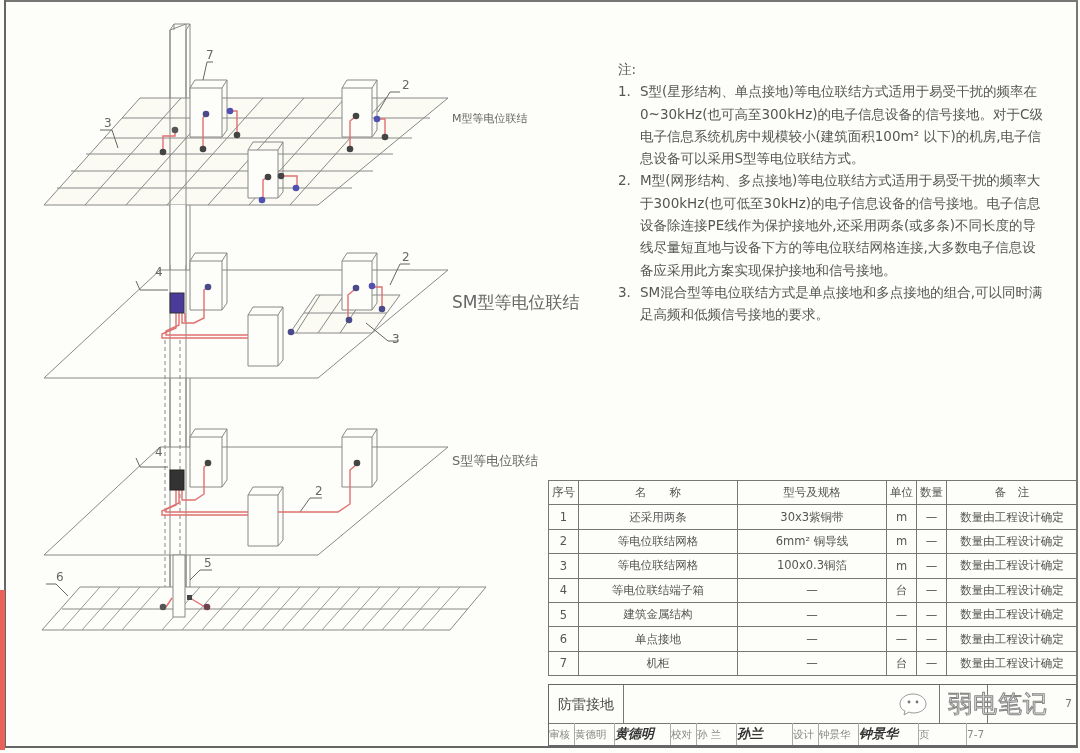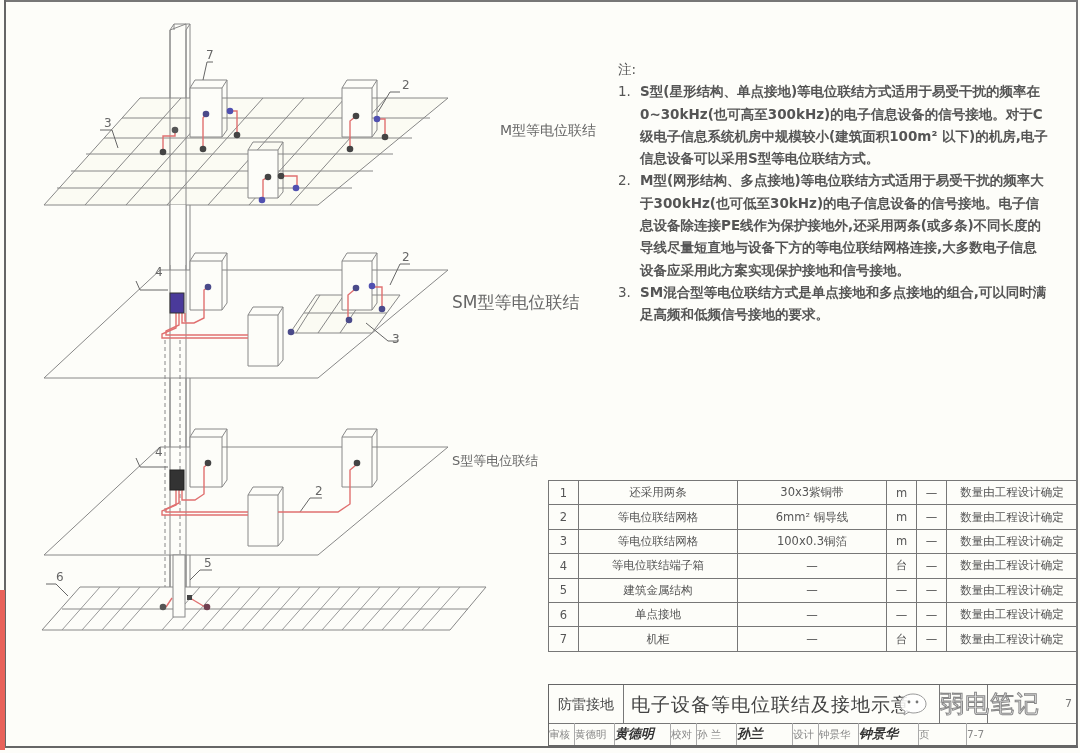--- a/index.html
+++ b/index.html
@@ -9,33 +9,33 @@
   .frame-left{position:absolute;left:4px;top:0;width:2px;height:748px;background:#666;}
   .frame-right{position:absolute;left:1076px;top:0;width:2px;height:748px;background:#777;}
   .frame-bottom{position:absolute;left:4px;top:746px;width:1074px;height:2px;background:#666;}
   .red-strip{position:absolute;left:0;top:590px;width:5px;height:160px;background:#e8625a;}
   svg.drawing{position:absolute;left:0;top:0;}
   .lbl{position:absolute;font-size:12px;color:#666;white-space:nowrap;}
   .notes{position:absolute;left:618px;top:58px;width:430px;font-size:13.5px;line-height:22.3px;color:#555;}
   .notes .head{margin-bottom:0;}
   .note{display:flex;}
   .note .num{width:22px;flex:none;}
-  .note .txt{flex:1;font-weight:bold;}
+  .note .txt{flex:1;}
   table.bom{position:absolute;left:548px;top:480px;border-collapse:collapse;font-size:11.5px;color:#555;}
   table.bom td,table.bom th{border:1px solid #777;height:23.4px;padding:0;text-align:center;font-weight:normal;}
   .tb{position:absolute;left:548px;top:684px;width:529px;height:62px;border:1px solid #666;box-sizing:border-box;}
   .tb-row1{position:absolute;left:0;top:0;width:100%;height:38px;border-bottom:1px solid #777;}
   .tb-cat{position:absolute;left:0;top:0;width:74px;height:38px;border-right:1px solid #777;font-size:14px;line-height:38px;text-align:center;color:#444;}
   .tb-title{position:absolute;left:82px;top:0;height:38px;font-size:19px;line-height:38px;color:#444;letter-spacing:1px;}
   .tb-fig{position:absolute;left:390px;top:0;width:48px;height:38px;border-left:1px solid #777;}
   .tb-fignum{position:absolute;left:438px;top:0;width:89px;height:38px;border-left:1px solid #777;font-size:11px;line-height:38px;text-align:right;padding-right:4px;box-sizing:border-box;color:#777;}
   .tb-row2{position:absolute;left:0;top:38px;width:100%;height:22px;display:flex;font-size:10.5px;color:#888;}
   .tb-row2 > div{border-right:1px solid #aaa;height:22px;line-height:22px;text-align:left;box-sizing:border-box;overflow:hidden;}
   .sig{font-family:"DejaVu Serif",serif;font-style:italic;color:#333;font-size:13px;font-weight:bold;}
-  .wm{position:absolute;left:898px;top:688px;height:32px;display:flex;align-items:center;gap:12px;}
+  .wm{position:absolute;left:898px;top:688px;height:32px;display:flex;align-items:center;gap:20px;}
   .wm-icon{width:30px;height:26px;}
   .wm-text{font-size:24px;color:#eee;-webkit-text-stroke:1px #888;letter-spacing:1px;}
 </style>
 </head>
 <body>
 
 <div class="sheet">
   <div class="frame-top"></div>
   <div class="frame-left"></div>
   <div class="frame-right"></div>
@@ -235,21 +235,21 @@
   <span class="lbl" style="left:402px;top:78px;">2</span>
   <span class="lbl" style="left:104px;top:116px;">3</span>
   <span class="lbl" style="left:155px;top:265px;">4</span>
   <span class="lbl" style="left:402px;top:250px;">2</span>
   <span class="lbl" style="left:392px;top:332px;">3</span>
   <span class="lbl" style="left:155px;top:445px;">4</span>
   <span class="lbl" style="left:315px;top:484px;">2</span>
   <span class="lbl" style="left:204px;top:556px;">5</span>
   <span class="lbl" style="left:56px;top:570px;">6</span>
 
-  <span class="lbl" style="left:452px;top:122px;font-size:14px;margin-left:48px;">M型等电位联结</span>
+  <span class="lbl" style="left:452px;top:111px;font-size:11px;">M型等电位联结</span>
   <span class="lbl" style="left:452px;top:291px;font-size:17px;">SM型等电位联结</span>
   <span class="lbl" style="left:452px;top:452px;font-size:13px;">S型等电位联结</span>
 
   <div class="notes">
     <div class="head">注:</div>
     <div class="note">
       <span class="num">1.</span>
       <span class="txt">S型(星形结构、单点接地)等电位联结方式适用于易受干扰的频率在0~30kHz(也可高至300kHz)的电子信息设备的信号接地。对于C级电子信息系统机房中规模较小(建筑面积100m² 以下)的机房,电子信息设备可以采用S型等电位联结方式。</span>
     </div>
     <div class="note">
@@ -265,20 +265,28 @@
   <table class="bom">
     <colgroup>
       <col style="width:30px">
         <col style="width:159px">
         <col style="width:149px">
         <col style="width:30px">
         <col style="width:30px">
         <col style="width:131px">
     </colgroup>
     <tbody>
+        <tr>
+      <th>序号</th>
+      <th>名　　称</th>
+      <th>型号及规格</th>
+      <th>单位</th>
+      <th>数量</th>
+      <th>备　注</th>
+    </tr>
     <tr>
       <td>1</td>
           <td>还采用两条</td>
           <td>30x3紫铜带</td>
           <td>m</td>
           <td>—</td>
           <td>数量由工程设计确定</td>
     </tr>
     <tr>
       <td>2</td>
@@ -327,21 +335,20 @@
           <td>台</td>
           <td>—</td>
           <td>数量由工程设计确定</td>
     </tr>
   </tbody>
     </table>
 
   <div class="tb">
     <div class="tb-row1">
       <div class="tb-cat">防雷接地</div>
-      <div class="tb-title">电子设备等电位联结及接地示意</div>
       <div class="tb-fig"></div>
       <div class="tb-fignum">7</div>
     </div>
     <div class="tb-row2">
       <div style="width:26px">审核</div>
       <div style="width:40px">黄德明</div>
       <div style="width:56px" class="sig">黄德明</div>
       <div style="width:26px">校对</div>
       <div style="width:40px">孙 兰</div>
       <div style="width:56px" class="sig">孙兰</div>

